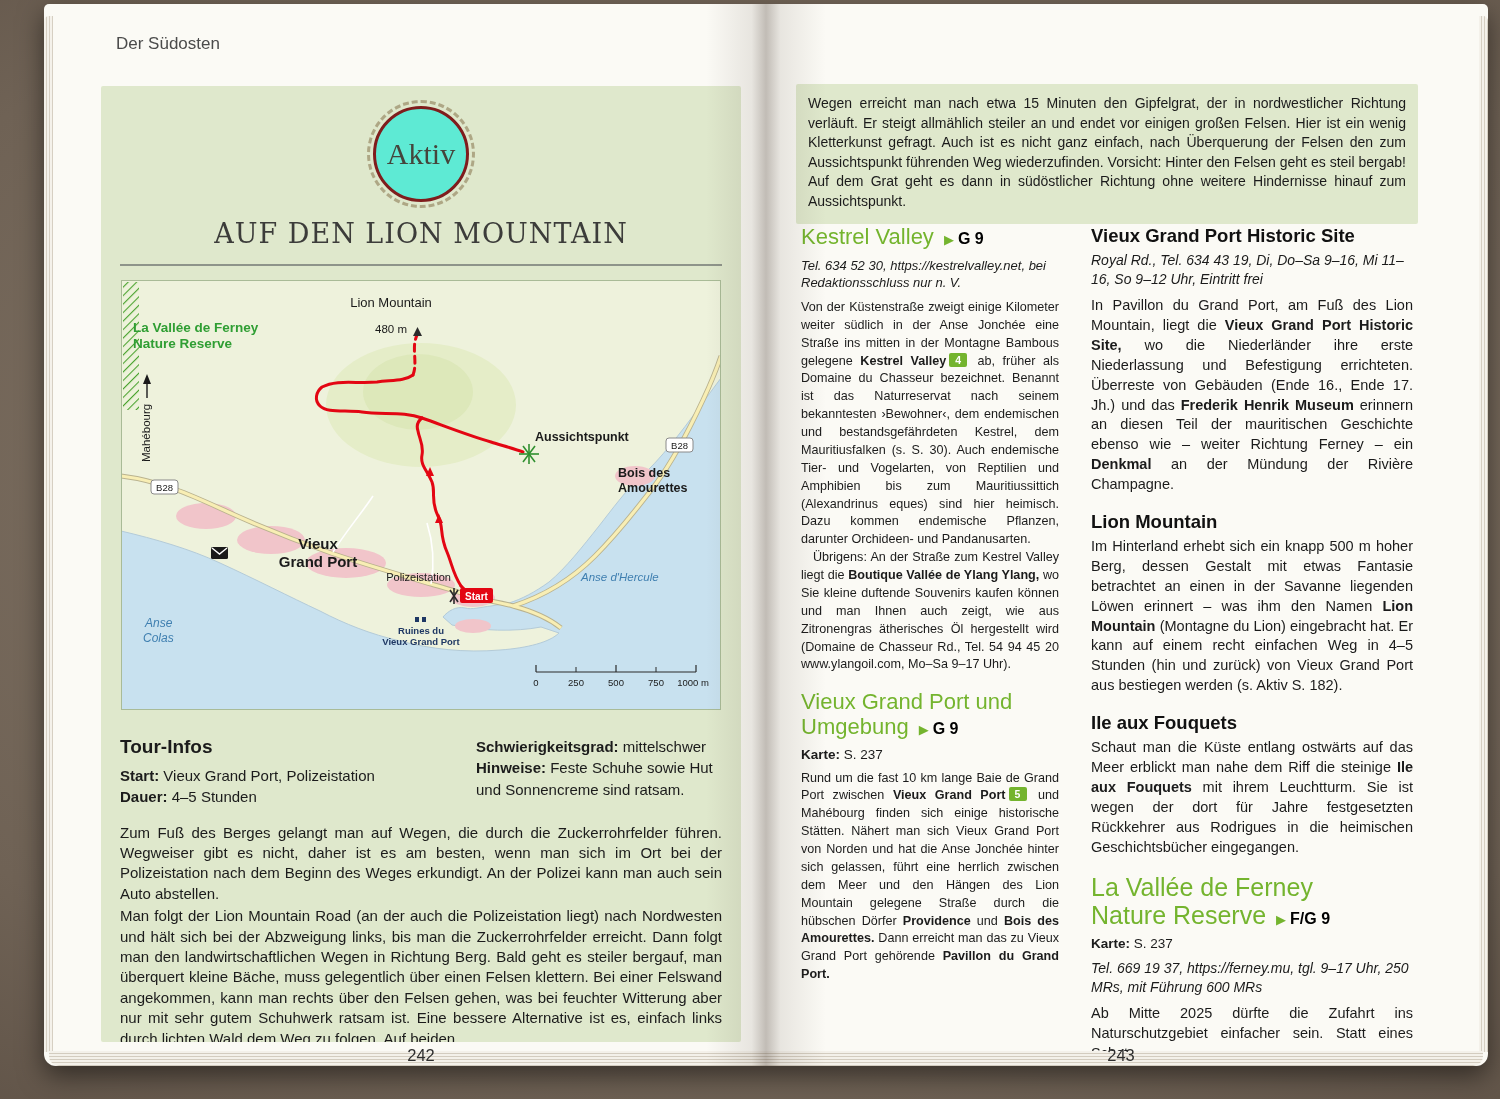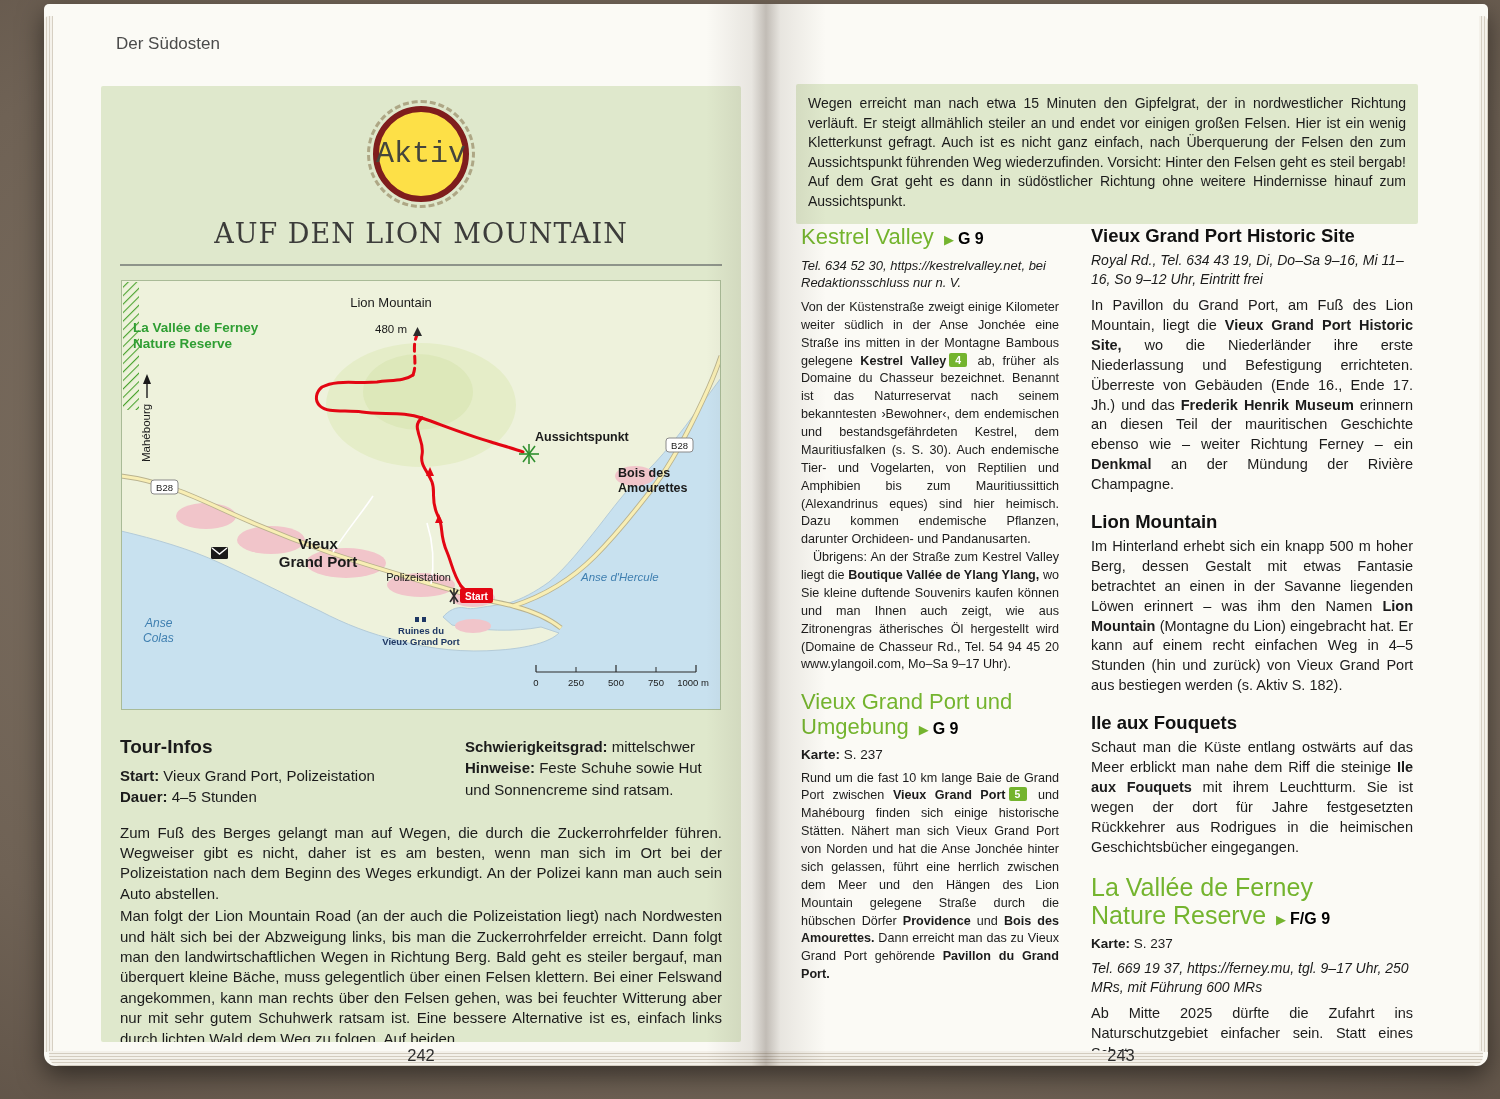--- a/index.html
+++ b/index.html
@@ -21,32 +21,32 @@
 
   .b{font-weight:bold;}
   .i{}
 
   
   .lp-header{position:absolute;left:72px;top:30px;font-size:17px;color:#4b4b4b;}
   .greenbox{background:#dfe8cc;}
   .aktiv-box{position:absolute;left:57px;top:82px;width:640px;height:956px;
     padding:0 19px;box-sizing:border-box;overflow:hidden;border-radius:2px;}
   .badge-wrap{width:96px;height:96px;margin:20px auto 0;position:relative;}
-  .badge{width:96px;height:96px;border-radius:50%;background:#fde047;
-    border:6px solid #7f1d1d;box-sizing:border-box;display:flex;align-items:center;justify-content:center;
-    font-family:Liberation Mono, monospace;font-size:30px;color:#45453c;}
+  .badge{width:96px;height:96px;border-radius:50%;background:#5eead4;
+    border:3px solid #7f1d1d;box-sizing:border-box;display:flex;align-items:center;justify-content:center;
+    font-family:Liberation Serif, serif;font-size:30px;color:#45453c;}
   .badge-wrap::after{content:"";position:absolute;inset:-6px;border:3px dashed #9a8c68;border-radius:50%;opacity:.7;}
   .aktiv-title{margin-top:16px;text-align:center;font-family:"DejaVu Serif",serif;
     font-weight:normal;font-size:27px;letter-spacing:1px;color:#3c3c3a;}
   .divider{border:none;border-top:2px solid #8e948a;margin:15px 0 14px;}
   .map-wrap{width:600px;margin:0 auto;}
   .tour-infos{margin-top:22px;}
   .ti-grid{display:flex;}
   .ti-col1{width:345px;flex:none;}
-  .ti-col2{flex:1;}
+  .ti-col2{flex:1;margin-left:11px;}
   .ti-heading{font-size:19px;font-weight:bold;margin-bottom:7px;}
   .ti-line{font-size:15px;line-height:1.42;}
   .lp-body{margin-top:15px;font-size:15px;line-height:1.36;text-align:justify;hyphens:auto;}
   .lp-body p{margin:0 0 2px;}
   .page-num{position:absolute;top:1042px;font-size:16.5px;color:#2f2f2f;text-align:center;}
   .page-num.left{left:57px;width:640px;}
   .page-num.right{left:752px;width:650px;}
 
   
   .intro-box{position:absolute;left:752px;top:80px;width:622px;box-sizing:border-box;

